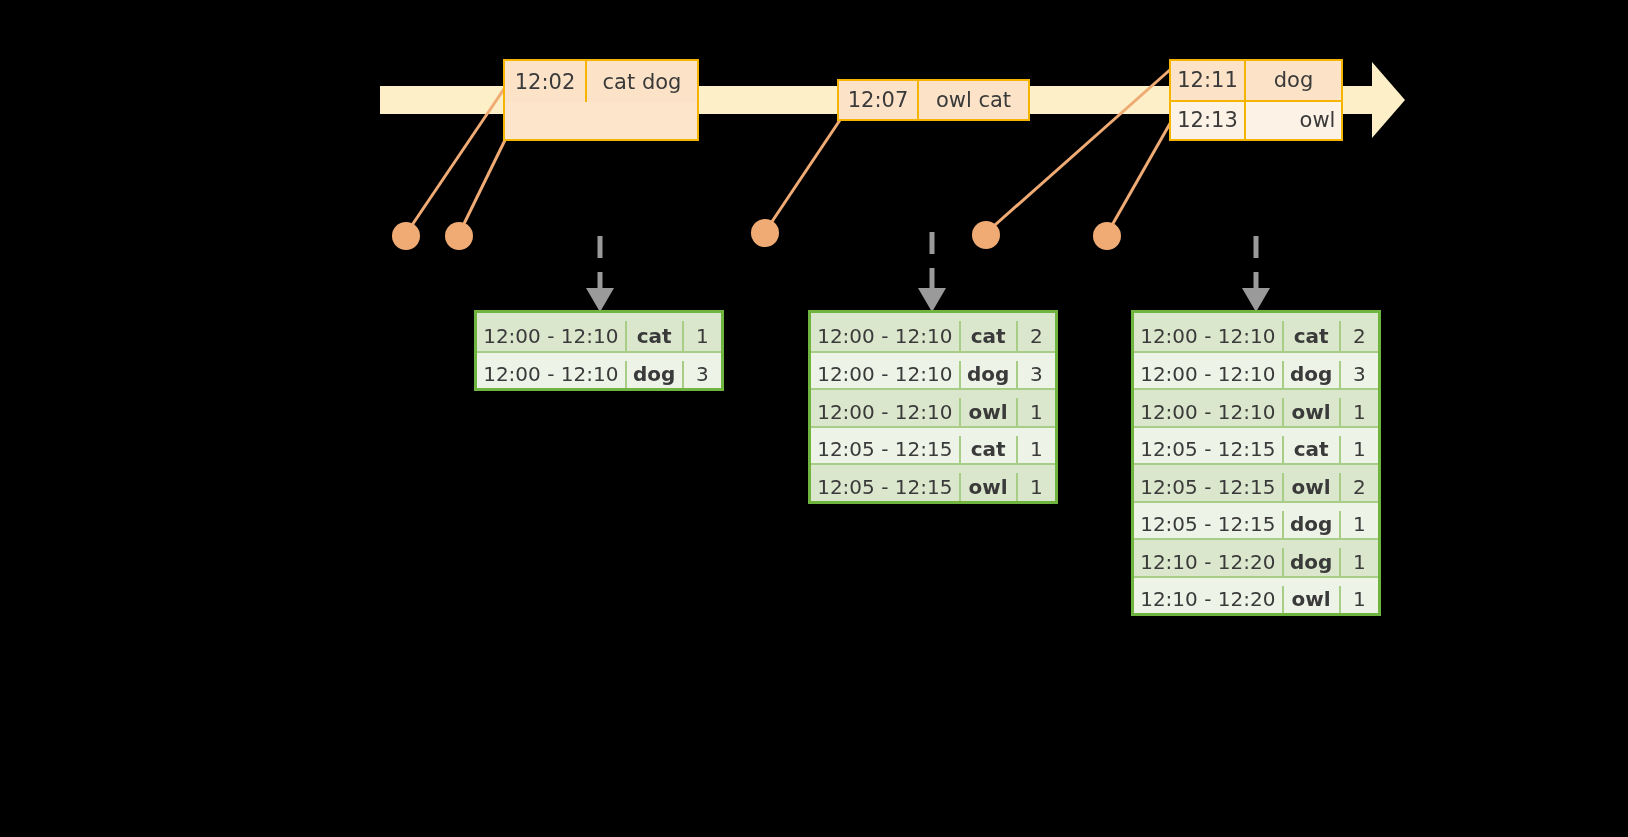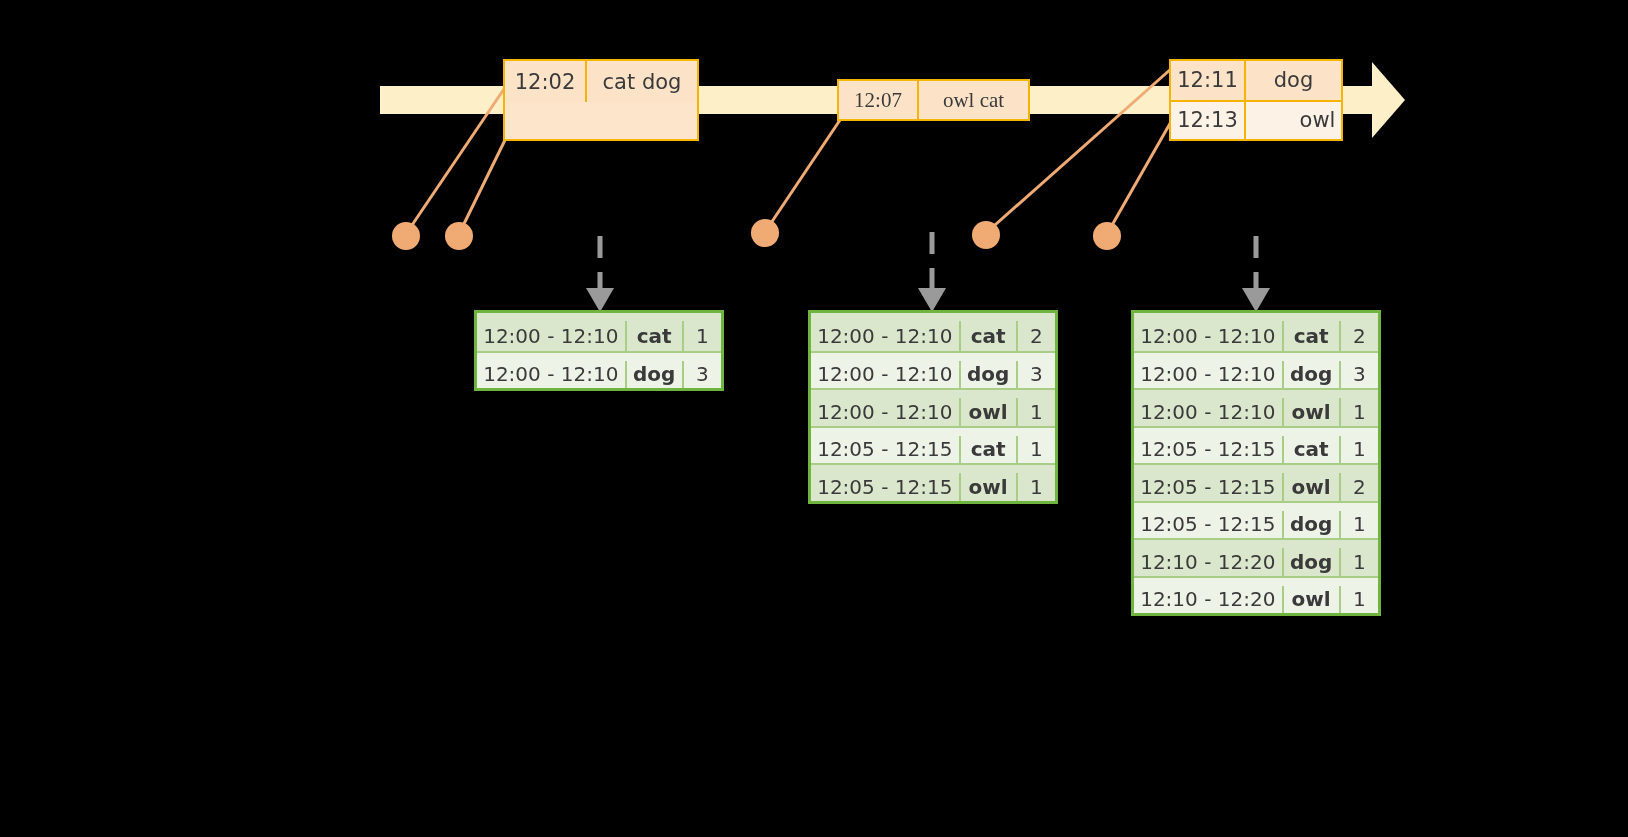--- a/index.html
+++ b/index.html
@@ -110,21 +110,21 @@
     <polygon points="1242,288 1270,288 1256,312" fill="#9a9a9a"></polygon>
   </svg>
 
   <div class="evt" style="left:503px;top:59px;width:196px;height:82px;">
     <div class="evt-row shade-a" style="height:41px;">
       <span class="evt-time" style="width:82px;">12:02</span>
       <span class="evt-words">cat dog</span>
     </div>
   </div>
 
-  <div class="evt" style="left:837px;top:79px;width:193px;height:42px;font-family:Liberation Serif, serif;">
+  <div class="evt" style="left:837px;top:79px;width:193px;height:42px;">
     <div class="evt-row shade-a" style="height:38px;">
       <span class="evt-time" style="width:80px;">12:07</span>
       <span class="evt-words">owl cat</span>
     </div>
   </div>
 
   <div class="evt" style="left:1169px;top:59px;width:174px;height:82px;">
     <div class="evt-row shade-a" style="height:41px;border-radius:11px;">
       <span class="evt-time" style="width:75px;">12:11</span>
       <span class="evt-words">dog</span>

